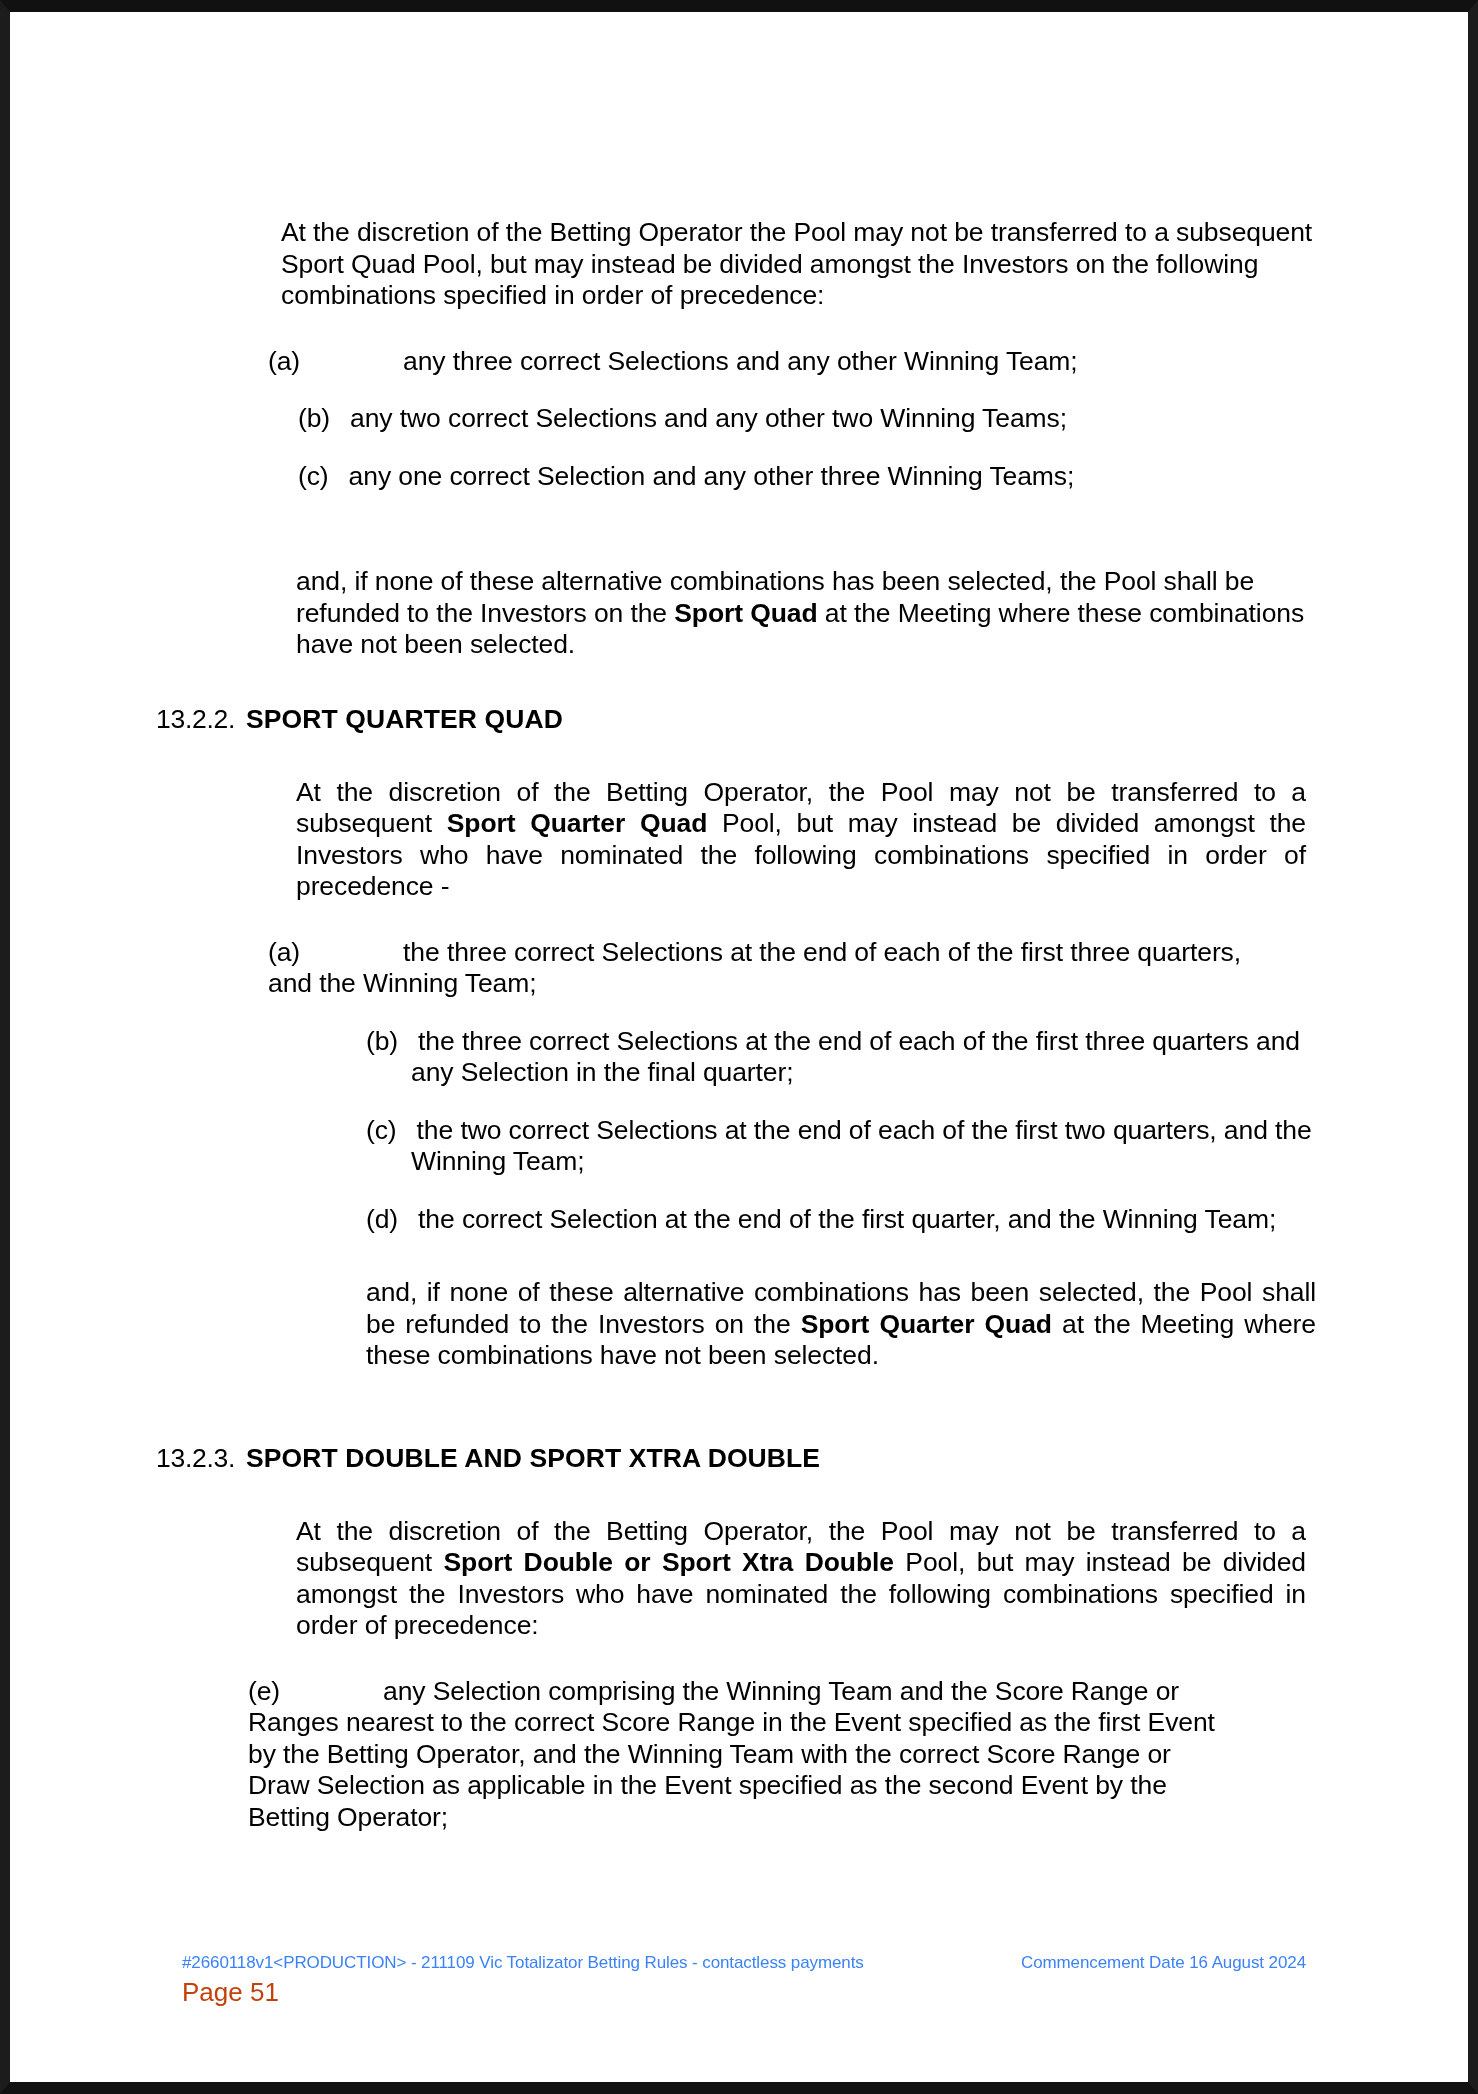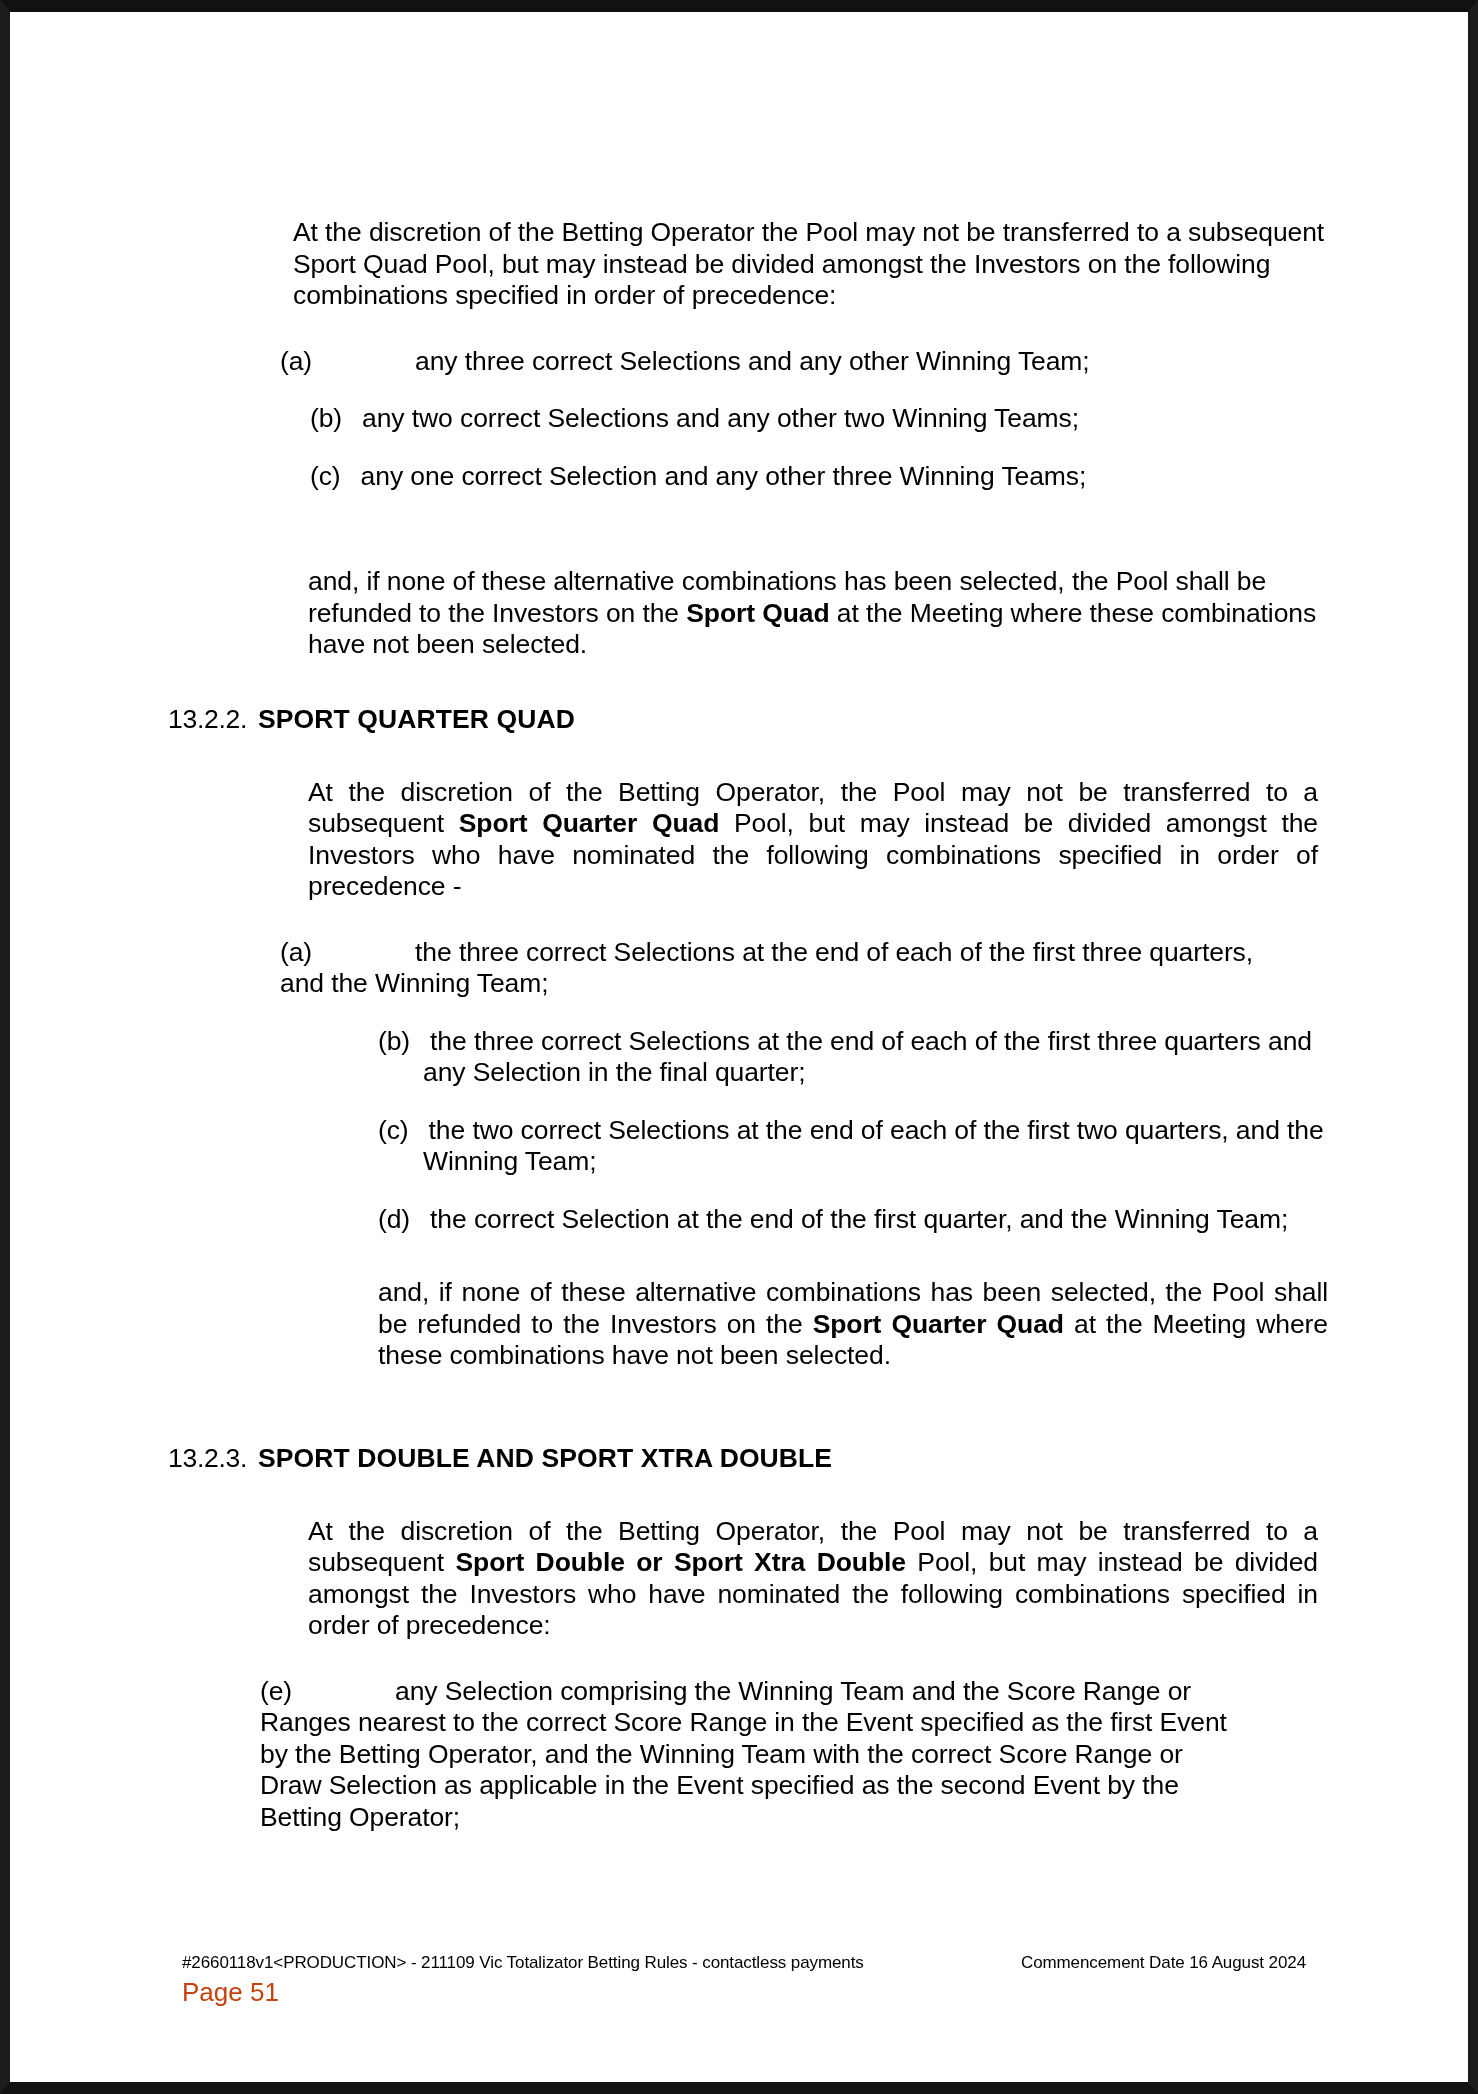--- a/index.html
+++ b/index.html
@@ -35,21 +35,21 @@
     position: absolute;
     left: 10px;
     top: 12px;
     width: 1458px;
     height: 2070px;
     background: #ffffff;
     box-sizing: border-box;
   }
   .content {
     position: absolute;
-    left: 188px;
+    left: 176px;
     top: 205px;
     width: 1130px;
   }
   
   .para {
     font-size: 26.5px;
     line-height: 31.5px;
     color: #000000;
     margin: 0;
     letter-spacing: -0.1px;
@@ -99,21 +99,21 @@
     left: 172px;
     top: 1940px;
     width: 1130px;
   }
   .footer-row {
     display: flex;
     justify-content: space-between;
     align-items: baseline;
     font-size: 17px;
     line-height: 22px;
-    color: #000000;
+    color: #3b82f6;
     gap: 16px;
   }
   .footer-left { letter-spacing: -0.1px; }
   .footer-right { margin-right: 6px; letter-spacing: -0.1px; }
   .page-number {
     font-size: 26px;
     line-height: 32px;
     color: #c2410c;
     margin-top: 2px;
   }

